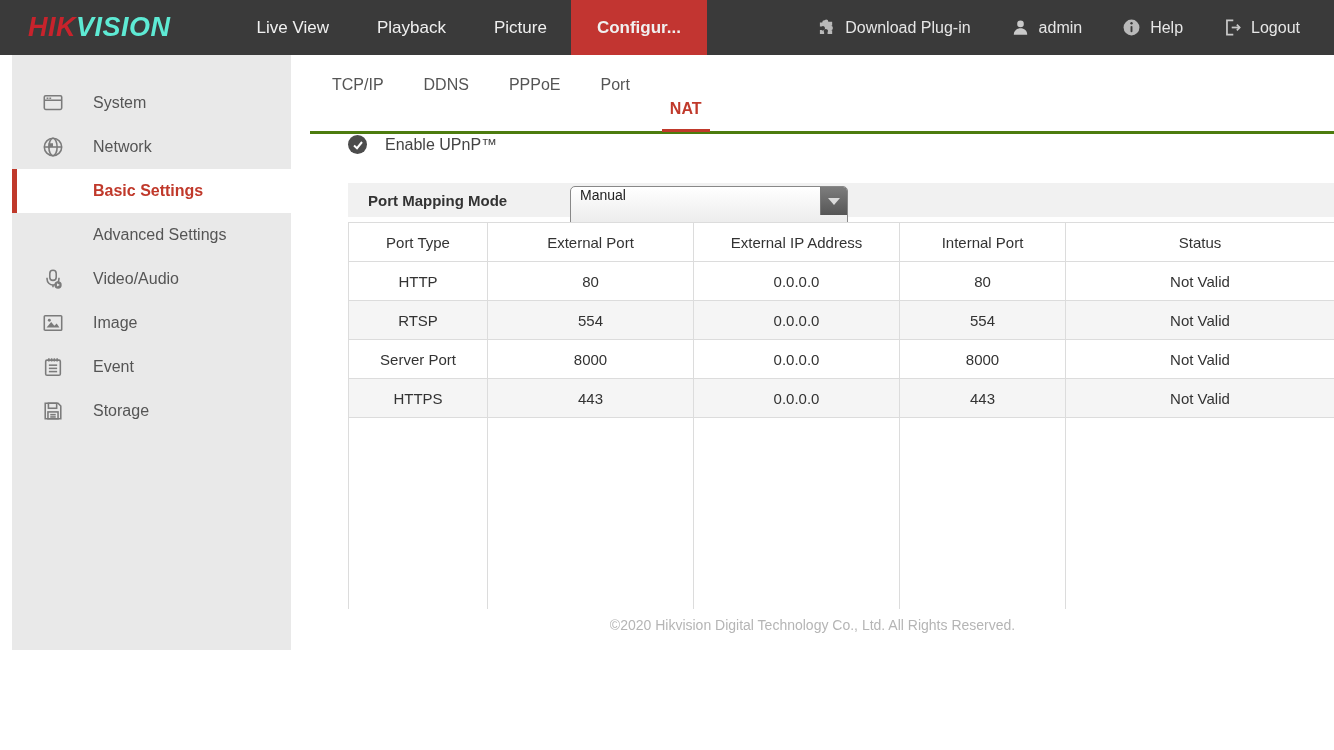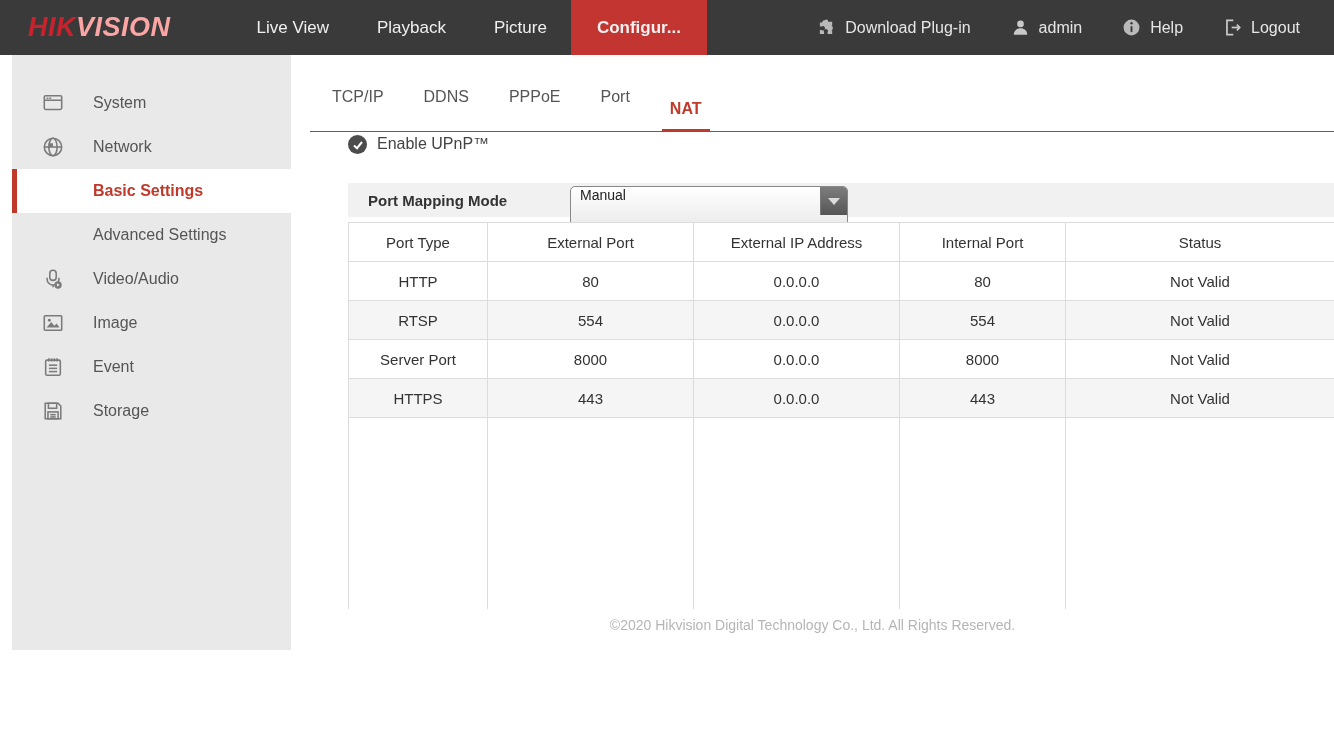--- a/index.html
+++ b/index.html
@@ -15,21 +15,21 @@
   
   .topbar {
     position:absolute; left:0; top:0; width:1334px; height:55px;
     background:#3a3a3a; display:flex; align-items:center;
   }
   .logo {
     margin-left:28px; font-style:italic; font-weight:bold;
     font-size:27px; letter-spacing:0.5px; white-space:nowrap;
   }
   .logo .hik { color:#c8232c; }
-  .logo .vision { color:#fca5a5; }
+  .logo .vision { color:#5eead4; }
   .topnav { display:flex; height:55px; margin-left:62px; }
   .topnav-item {
     height:55px; display:flex; align-items:center; padding:0 24px;
     color:#f0f0f0; font-size:17px; cursor:pointer; white-space:nowrap;
   }
   .topnav-item.active { background:#c23531; font-weight:bold; padding:0 26px; }
   .topactions {
     margin-left:auto; margin-right:34px; display:flex; align-items:center; gap:40px;
   }
   .topaction {
@@ -56,33 +56,33 @@
   }
   .side-item.active .side-label { margin-left:76px; color:#c0392b; font-weight:bold; }
   .sideicon { stroke:#7b7b7b; fill:none; stroke-width:1.7; }
   .sideicon-fill { fill:#7b7b7b; stroke:none; }
 
   
   .content { position:absolute; left:291px; top:55px; width:1043px; height:695px; background:#fff; }
 
   .tabs-row {
     margin-left:19px; width:1024px; padding-top:21px;
-    display:flex; border-bottom:1px solid #4d7c0f;align-items:center;
+    display:flex; border-bottom:3px solid #4d7c0f;
   }
   .tab {
     padding:0 8px 13px 8px; margin-left:14px; margin-right:10px;
     font-size:16px; color:#555; cursor:pointer; white-space:nowrap;
   }
   .tab.active {
     color:#c0392b; font-weight:bold;
     border-bottom:3px solid #c0392b; margin-bottom:-1px; padding-bottom:11px;margin-top:24px;
   }
 
   .upnp-row {
-    position:absolute; left:57px; top:80px; display:flex; gap:10px;
+    position:absolute; left:57px; top:80px; display:flex; align-items:center; gap:18px;
   }
   .checkbox-circle {
     width:19px; height:19px; border-radius:50%; background:#4c4c4c;
     display:flex; align-items:center; justify-content:center; cursor:pointer;
   }
   .upnp-label { font-size:16px; color:#444; }
 
   .mapping-bar {
     position:absolute; left:57px; top:128px; width:986px; height:34px;
     background:#f1f1f1; display:flex; align-items:center;

